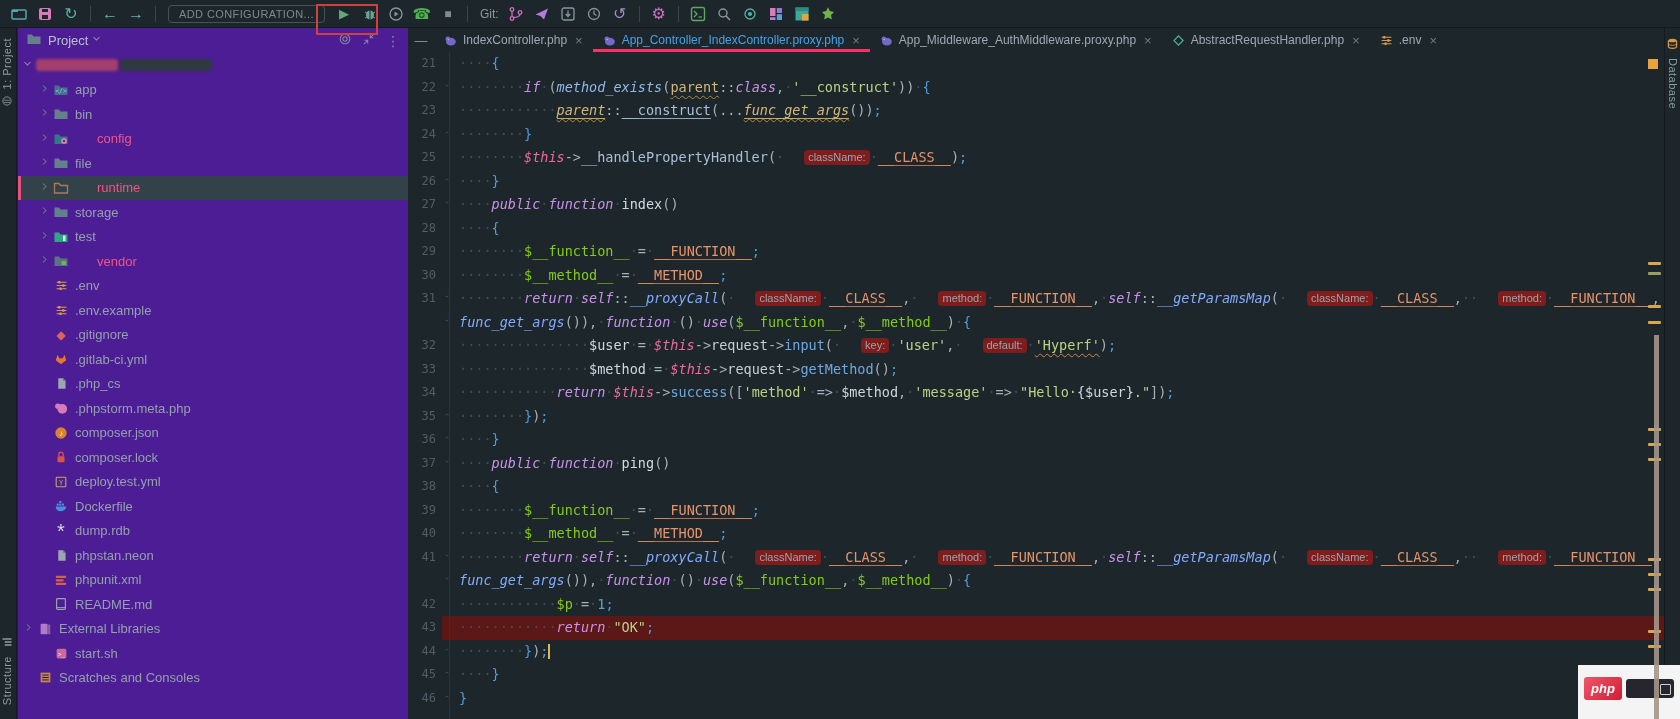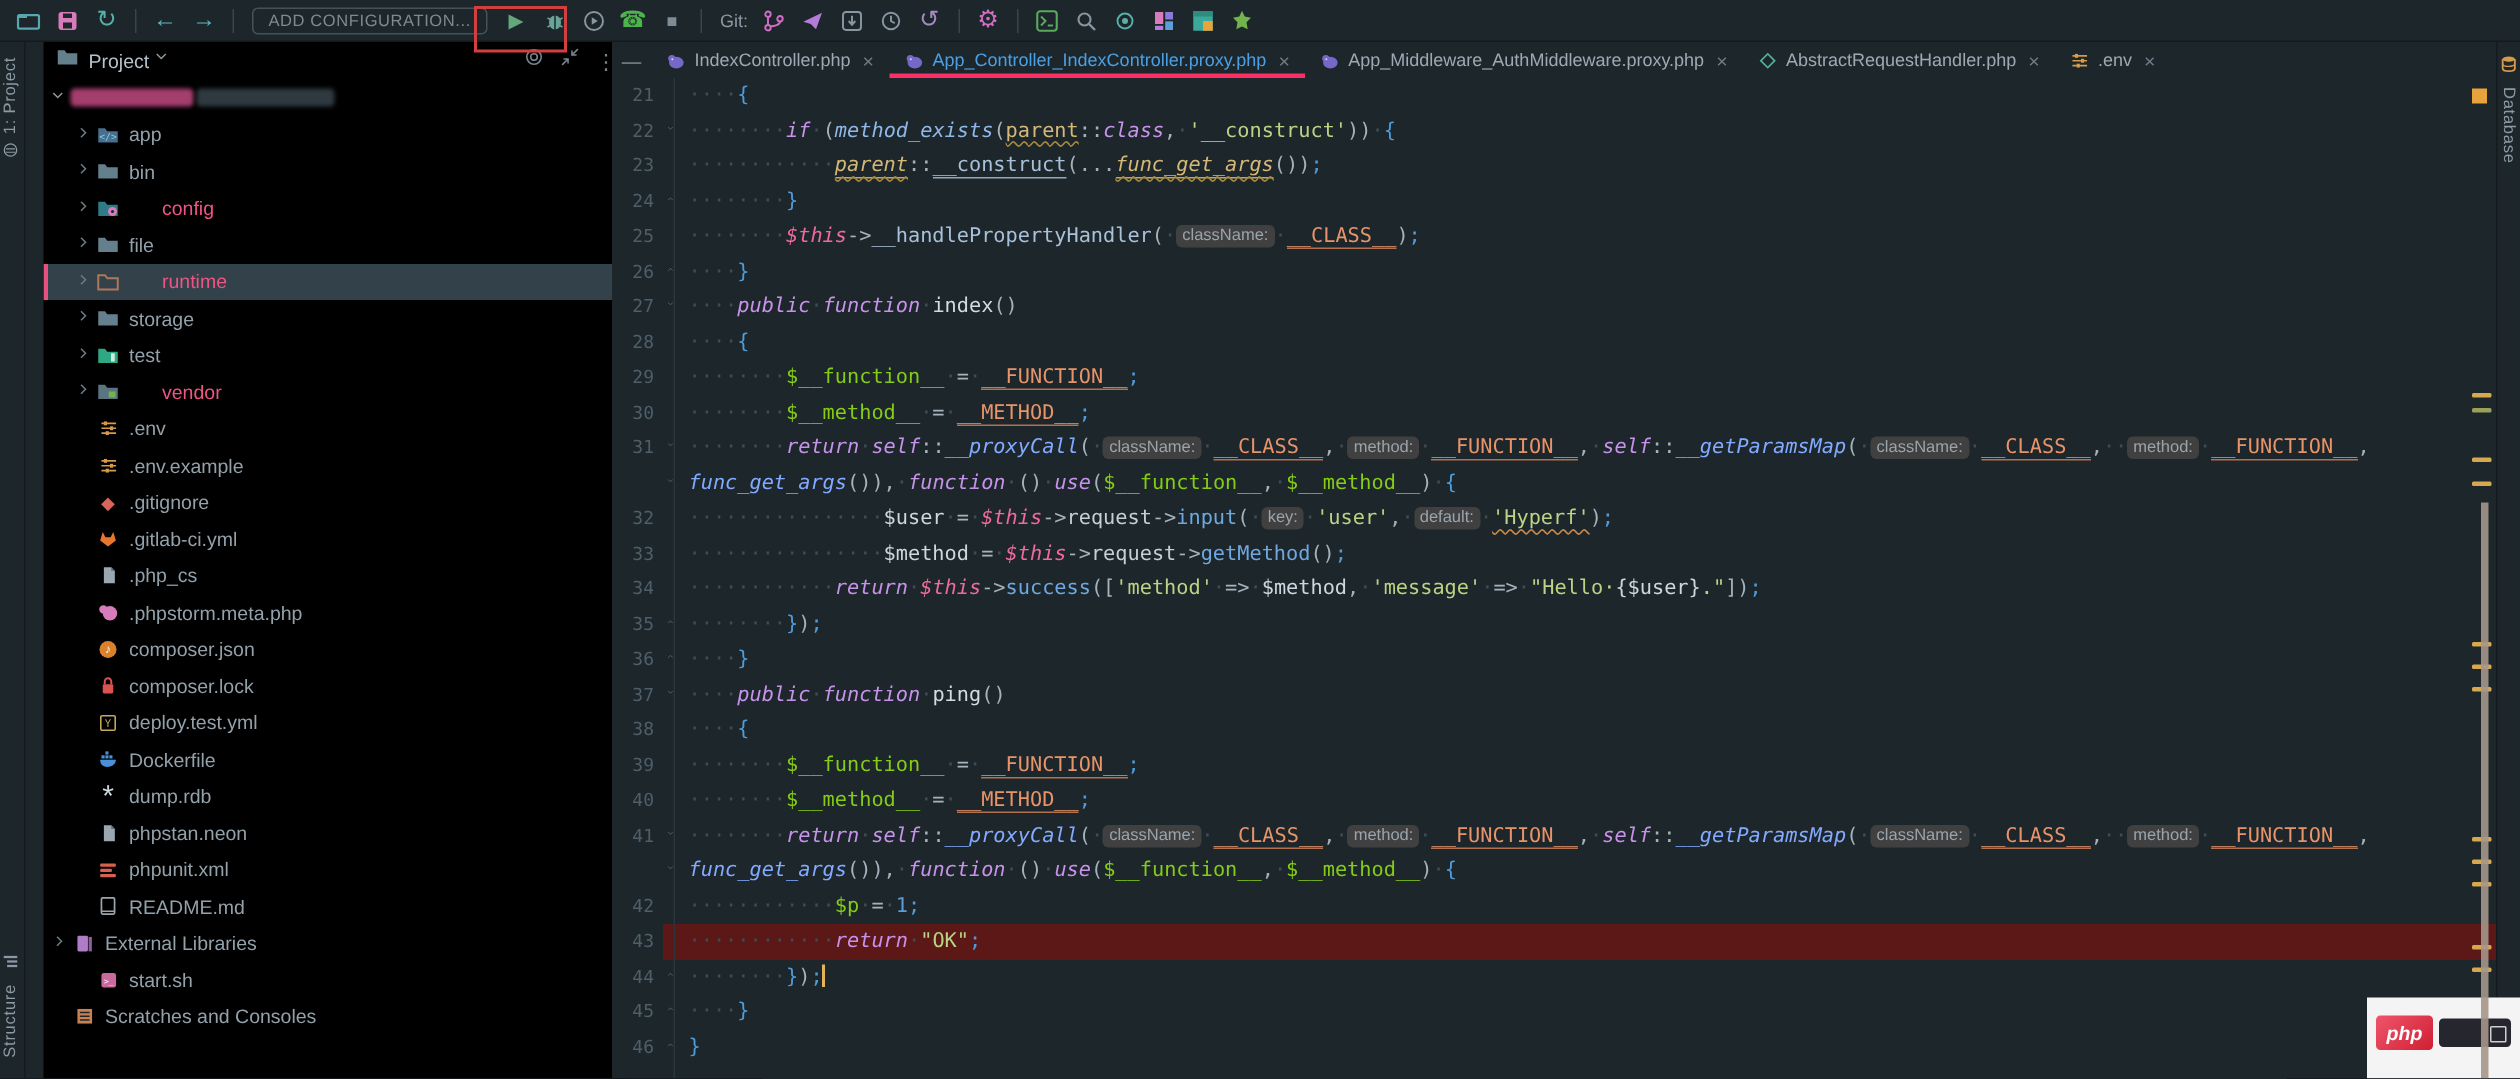--- a/index.html
+++ b/index.html
@@ -15,21 +15,21 @@
               padding:2px 10px;margin:0 6px;letter-spacing:.4px;white-space:nowrap;}
   #git-label{color:#8c9aa4;font-size:12px;margin:0 4px 0 6px;}
   #annotation-box{position:absolute;left:316px;top:4px;width:58px;height:27px;border:2px solid #d23f3f;z-index:60;pointer-events:none;}
   
   #left-strip{position:absolute;left:0;top:28px;width:17px;height:691px;background:#1d262b;border-right:1px solid #141a1f;box-sizing:border-box;}
   .vlabel{writing-mode:vertical-rl;transform:rotate(180deg);font-size:11px;color:#8c9aa4;letter-spacing:.5px;}
   .strip-btn{display:flex;flex-direction:column;align-items:center;gap:4px;}
   #strip-top{position:absolute;left:1px;top:10px;}
   #strip-bottom{position:absolute;left:1px;bottom:14px;}
   
-  #project-panel{position:absolute;left:29px;top:28px;width:391px;height:691px;background:#000000;
+  #project-panel{position:absolute;left:18px;top:28px;width:391px;height:691px;background:#4c1d95;
                  border-right:1px solid #141a1f;box-sizing:border-box;overflow:hidden;}
   #panel-header{height:25px;display:flex;align-items:center;padding:0 8px 0 8px;}
   #panel-title{color:#b6c2cb;font-size:13px;margin:0 4px 0 6px;}
   .ph-ico{margin-left:10px;opacity:.9;}
   #tree{position:absolute;left:0;top:25px;right:0;}
   .trow{height:24.5px;display:flex;align-items:center;position:relative;box-sizing:border-box;}
   .trow.sel{background:#33414a;}
   .trow.sel::before{content:"";position:absolute;left:0;top:0;width:3px;height:100%;background:#e8517e;}
   .chev-slot{width:14px;flex:none;display:flex;align-items:center;justify-content:center;}
   .t-ico{width:16px;height:16px;flex:none;margin-right:6px;display:flex;align-items:center;justify-content:center;}
@@ -71,23 +71,23 @@
   .tk-va{color:#cdd7e0;}
   .tk-dim{color:#84cc16;}
   .tk-pr{color:#c4cfd8;}
   .tk-op{color:#a4b2bc;}
   .tk-pa{color:#a4b2bc;}
   .tk-pu{color:#a4b2bc;}
   .tk-br{color:#4f9cdb;}
   .tk-se{color:#4f9cdb;}
   .tk-nu{color:#5c9fd8;}
   .tk-iv{color:#cdd7e0;}
-  .tk-hint{display:inline-block;background:#404040;color:#9aa4ad;border-radius:4px;
+  .tk-hint{display:inline-block;background:#7f1d1d;color:#9aa4ad;border-radius:4px;
            font-family:"Liberation Sans",sans-serif;font-size:11px;line-height:15px;padding:0 4px;
-           vertical-align:1px;font-style:normal;}
+           vertical-align:1px;font-style:normal;margin-left:20px;}
   .tk-cr{display:inline-block;width:2px;height:15px;background:#e2b457;vertical-align:-3px;}
   
   #right-strip{position:absolute;left:1664px;top:28px;width:16px;height:691px;background:#1d262b;border-left:1px solid #141a1f;box-sizing:border-box;}
   .vlabel-r{writing-mode:vertical-rl;font-size:11px;color:#8c9aa4;letter-spacing:.5px;}
   .stripe-mark{position:absolute;width:13px;height:3px;border-radius:1px;z-index:40;}
   #stripe-square{position:absolute;width:10px;height:10px;background:#e8a33d;z-index:40;}
   #scroll-thumb{position:absolute;width:5px;background:rgba(165,150,137,.9);z-index:55;}
   
   #watermark{position:absolute;left:1578px;top:665px;width:102px;height:54px;background:#f4f4f4;z-index:50;}
   #wm-badge{position:absolute;left:6px;top:12px;width:38px;height:23px;border-radius:3px;

